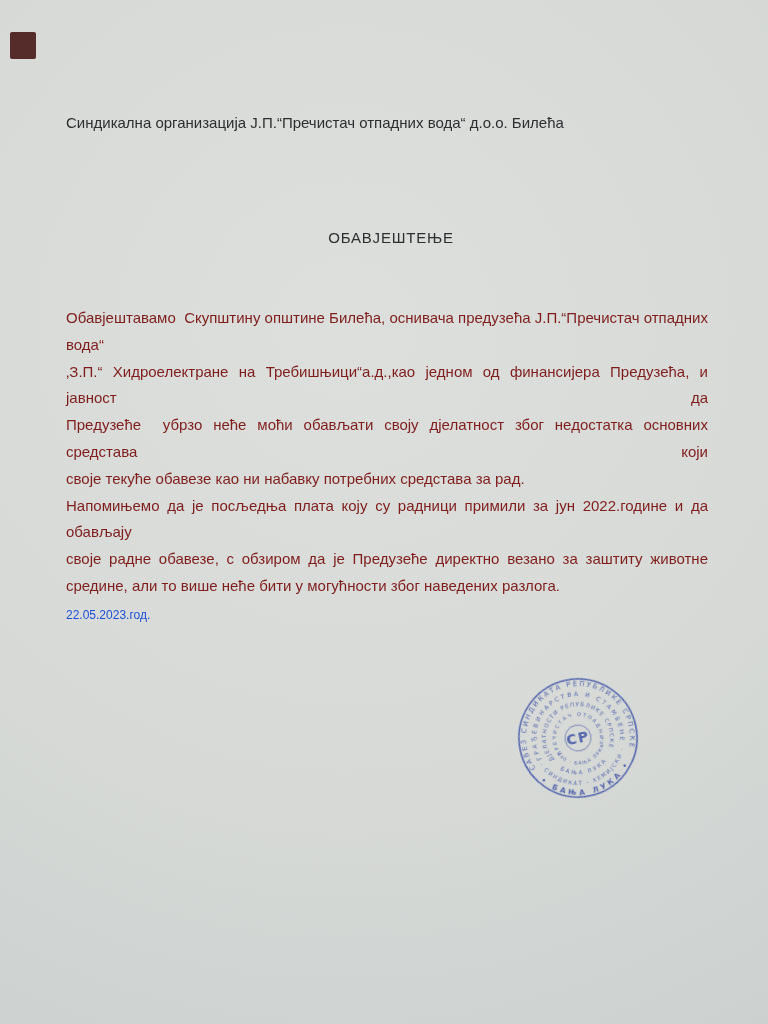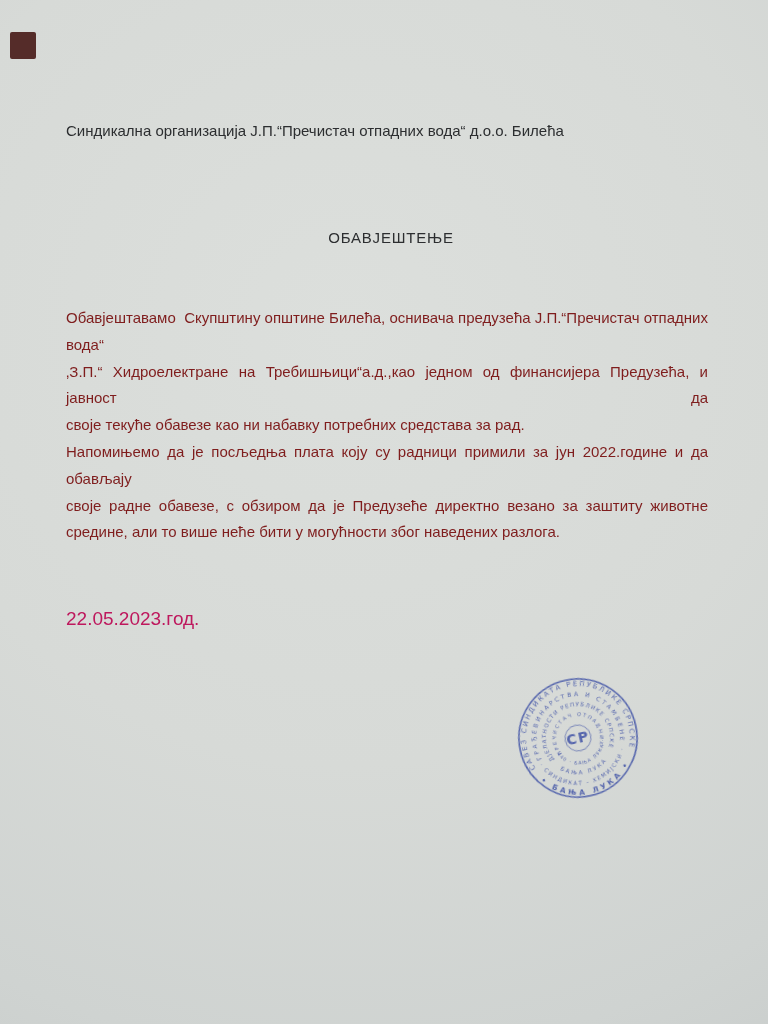--- a/index.html
+++ b/index.html
@@ -11,39 +11,39 @@
   .photo-background {
     position:absolute; inset:0;
     background:
       radial-gradient(130% 95% at 45% 32%, #dcdfdc 0%, #d7dad7 45%, #cfd3d1 75%, #c5c9c8 100%);
   }
   .corner-mark {
     position:absolute; left:10px; top:32px; width:26px; height:27px;
     background:#4a1d1a; border-radius:2px; opacity:.92;
   }
   .org-line {
-    position:absolute; left:66px; top:122px;
+    position:absolute; left:66px; top:114px;
     font-size:15px; color:#2c2e30; white-space:pre;
   }
   .doc-title {
     position:absolute; left:0; top:229px; width:768px;
     text-align:center; transform:translateX(7px);
     font-size:15px; letter-spacing:.8px; color:#2c2e30;
   }
   .body-block {
     position:absolute; left:66px; top:305px; width:642px;
   }
   .body-line {
     font-size:15px; line-height:26.8px; color:#7f1d1d;
     white-space:pre-wrap;
   }
   .body-line.j { text-align:justify; text-align-last:justify; }
   .date-line {
     position:absolute; left:66px; top:608px;
-    font-size:19px; color:#be185d;
+    font-size:12px; color:#1d4ed8;
   }
   .stamp {
     position:absolute; left:493px; top:653px; width:170px; height:170px;
     transform:rotate(-12deg);
     opacity:.84; filter:blur(.25px);
   }
   .stamp text {
     fill:#3c4fa5;
     font-family:"DejaVu Sans", sans-serif;
   }
@@ -65,20 +65,21 @@
 
 <div class="corner-mark"></div>
 
 <div class="org-line">Синдикална организација Ј.П.“Пречистач отпадних вода“ д.о.о. Билећа</div>
 
 <div class="doc-title">ОБАВЈЕШТЕЊЕ</div>
 
 <div class="body-block">
   <div class="body-line j">Обавјештавамо  Скупштину општине Билећа, оснивача предузећа Ј.П.“Пречистач отпадних вода“</div>
   <div class="body-line j">‚З.П.“ Хидроелектране на Требишњици“а.д.,као једном од финансијера Предузећа, и јавност да</div>
+  <div class="body-line j">Предузеће  убрзо неће моћи обављати своју дјелатност због недостатка основних средстава који</div>
   <div class="body-line">своје текуће обавезе као ни набавку потребних средстава за рад.</div>
   <div class="body-line j">Напомињемо да је посљедња плата коју су радници примили за јун 2022.године и да обављају</div>
   <div class="body-line j">своје радне обавезе, с обзиром да је Предузеће директно везано за заштиту животне</div>
   <div class="body-line">средине, али то више неће бити у могућности због наведених разлога.</div>
 </div>
 
 <div class="date-line">22.05.2023.год.</div>
 
 <svg class="stamp" viewBox="0 0 170 170" xmlns="http://www.w3.org/2000/svg">
   <defs>

